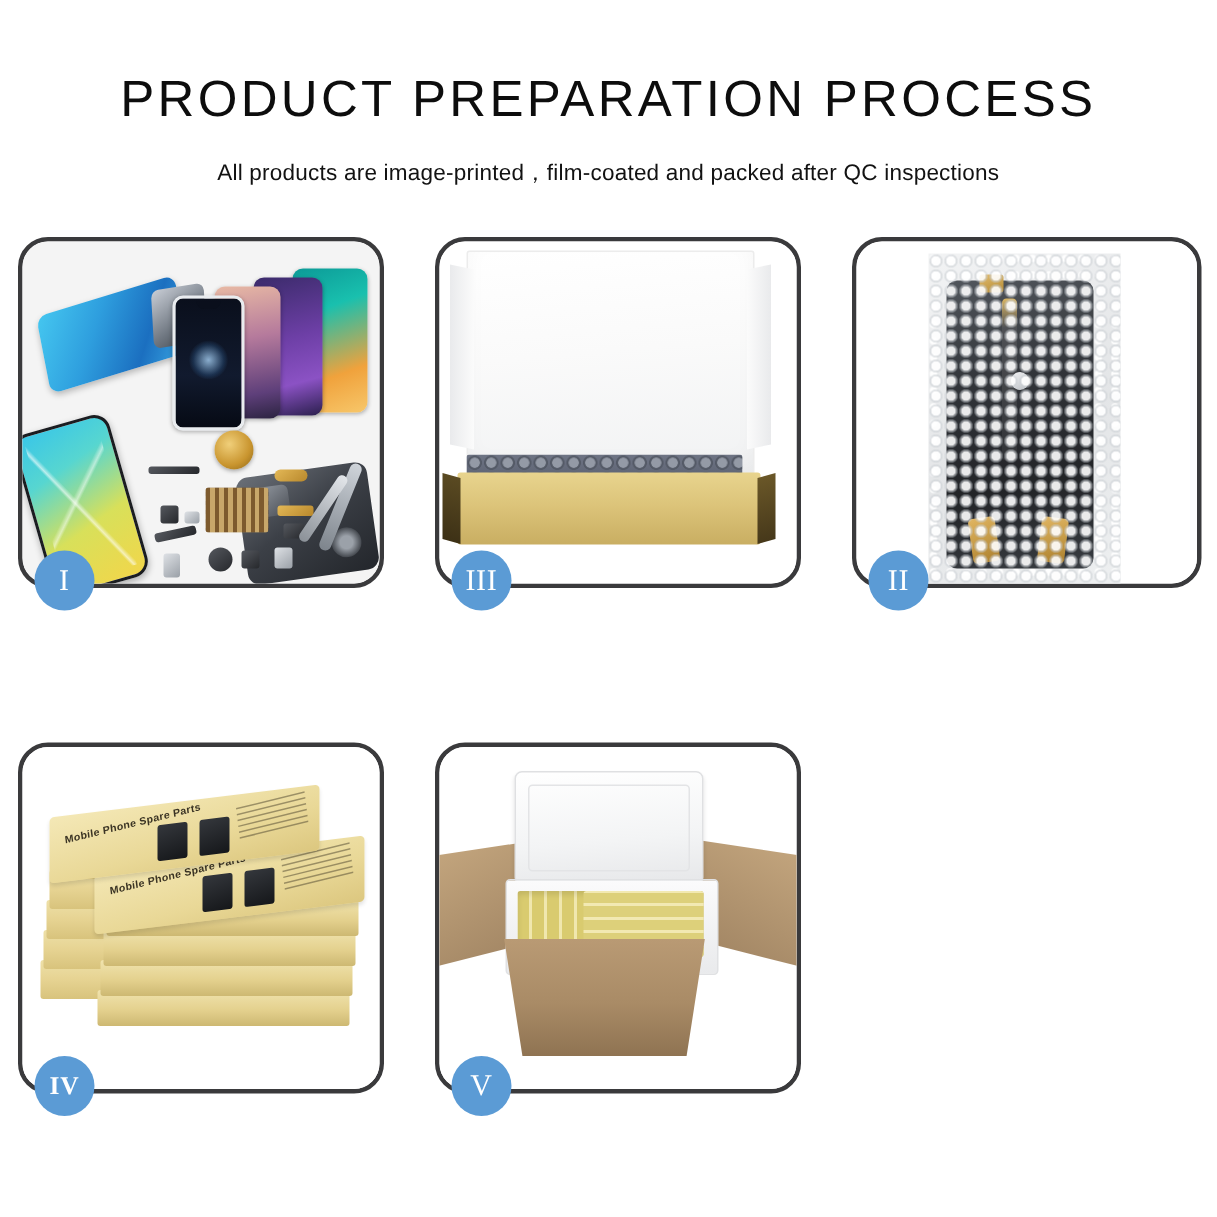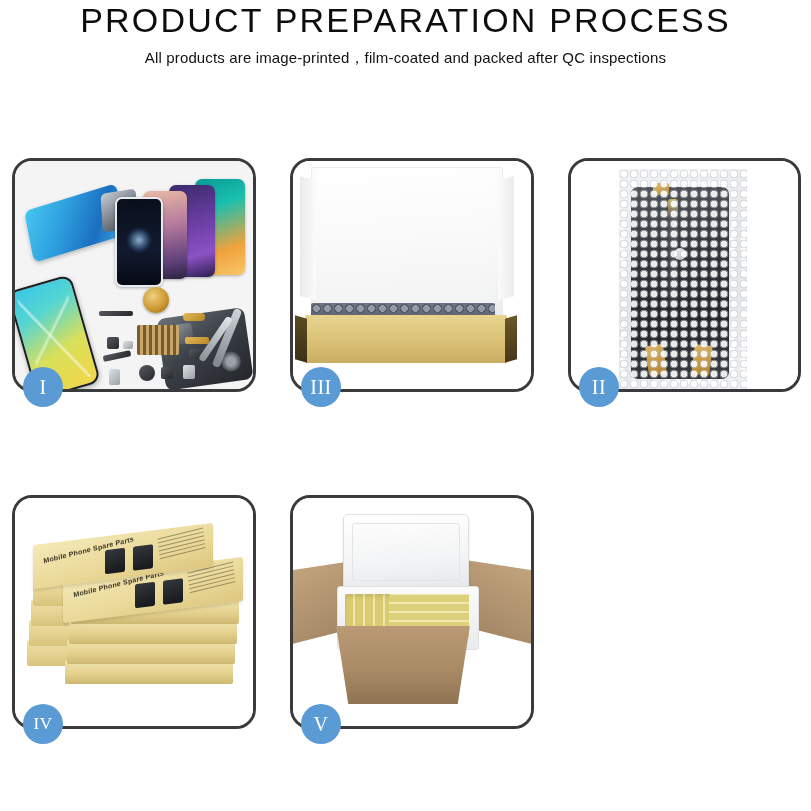--- a/index.html
+++ b/index.html
@@ -17,29 +17,30 @@
 
   
   .header {
     position: absolute;
     top: 0; left: 0;
     width: 811px;
     text-align: center;
   }
   .title {
     margin: 0;
+    padding-top: 46px;
     font-size: 34px;
     font-weight: 400;
     letter-spacing: 2.2px;
     color: #0d0d0d;
     line-height: 40px;
     white-space: nowrap;
   }
   .subtitle {
-    margin: 0;
+    margin: 12px;
     padding-top: 9px;
     font-size: 15px;
     font-weight: 400;
     letter-spacing: 0.15px;
     color: #121212;
     line-height: 18px;
     white-space: nowrap;
   }
 
   
@@ -77,21 +78,21 @@
     border-radius: 50%;
     background: #5b9bd5;
     color: #ffffff;
     font-family: "Liberation Serif", serif;
     font-size: 20px;
     line-height: 40px;
     text-align: center;
     letter-spacing: 0.5px;
     z-index: 6;
   }
-  .badge.wide { font-size: 17px; }
+  .badge.wide { font-size: 17px; font-weight: bold; }
 
   
   .p1 .panel-inner { background: #f4f4f4; }
   .scr-protector {
     position: absolute;
     left: 12px; top: 36px;
     width: 96px; height: 52px;
     background: linear-gradient(120deg,#45c7f0 0%,#2e9ede 38%,#1b6fc0 72%,#3aa9e4 100%);
     border-radius: 7px;
     transform: rotate(-17deg) skewX(-6deg);

